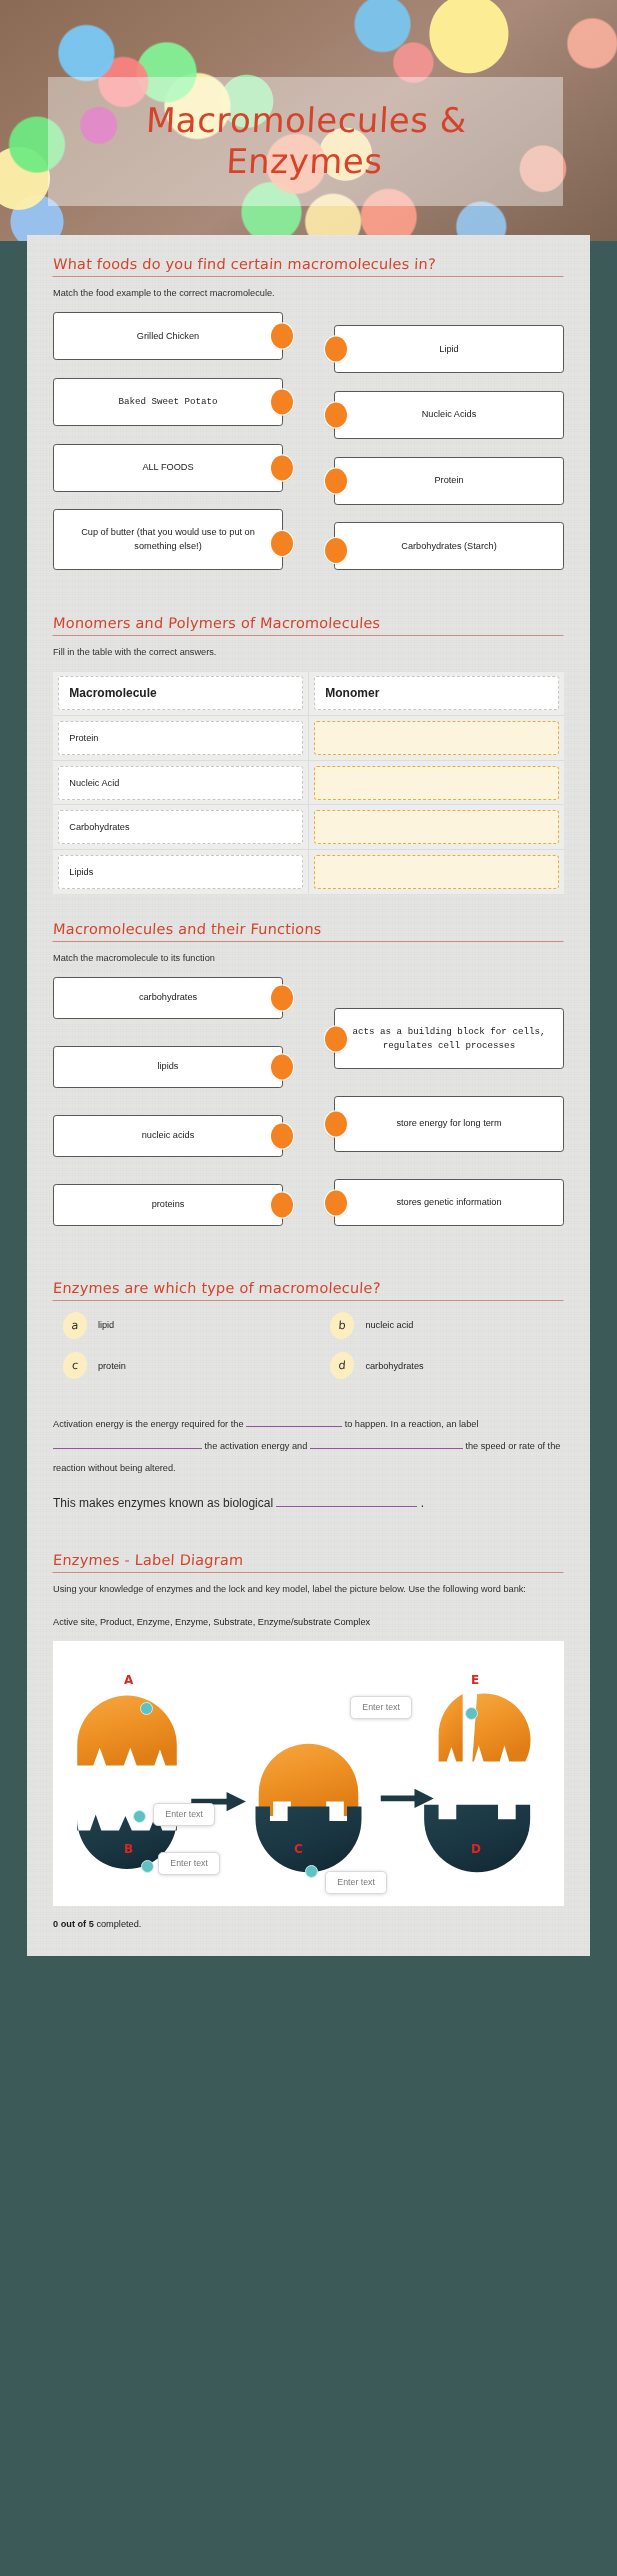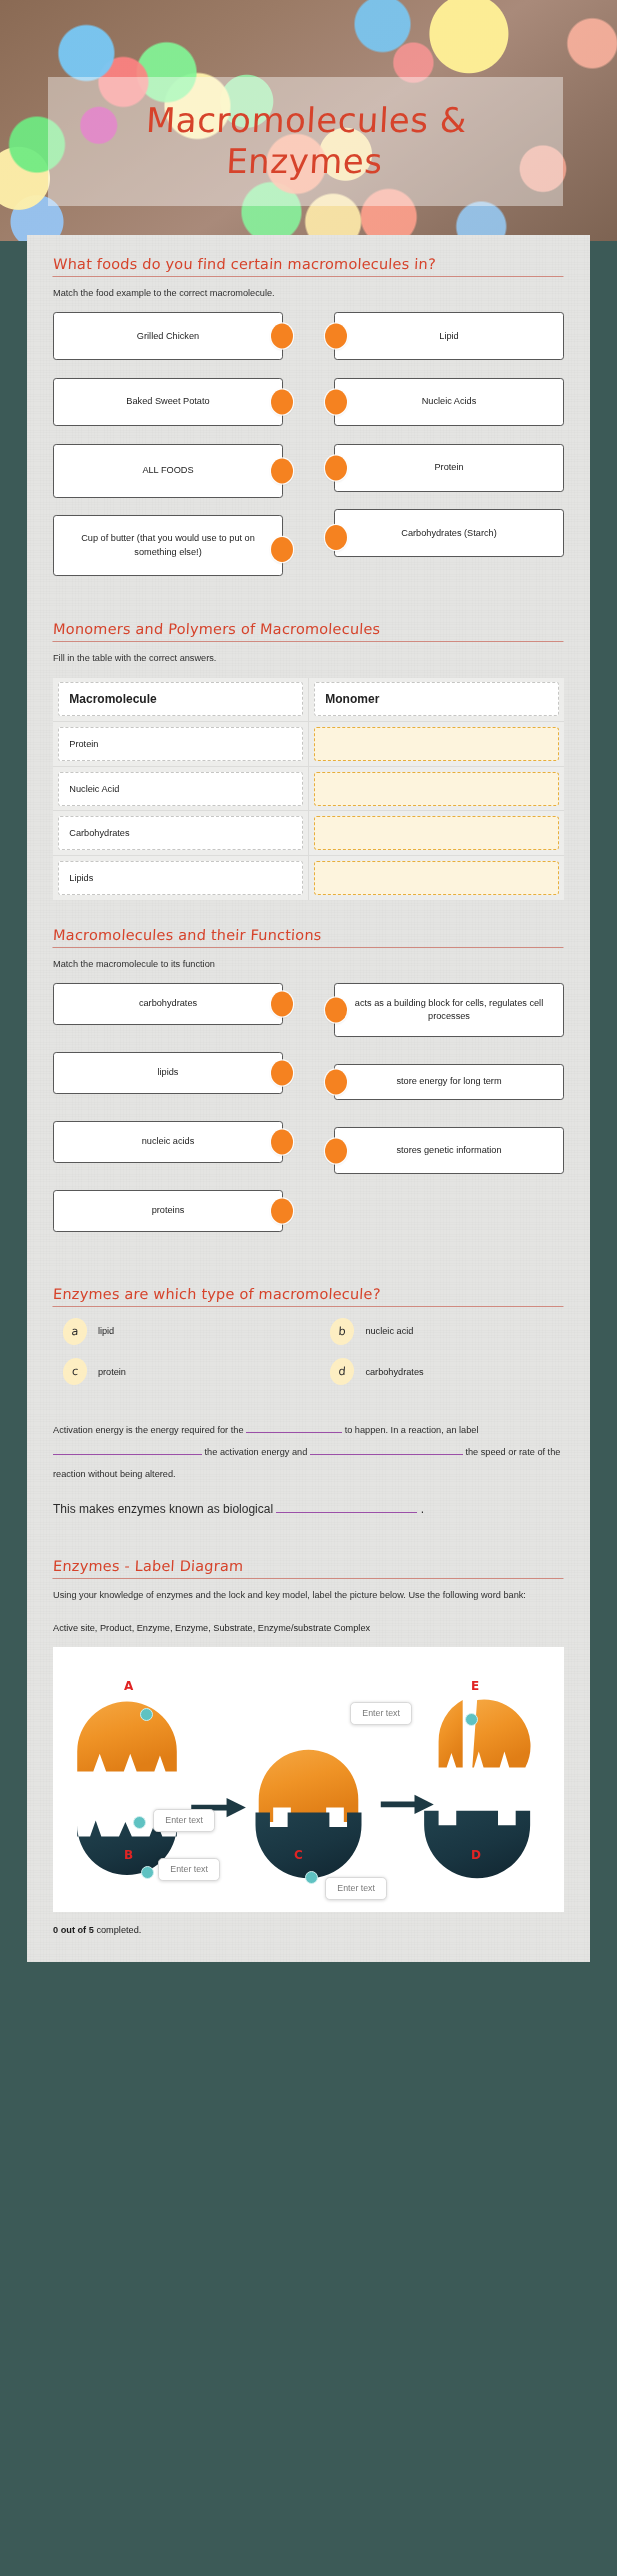--- a/index.html
+++ b/index.html
@@ -89,21 +89,21 @@
     margin-bottom: 10.5px;
   }
   .instr {
     font-size: 9.2px;
     color: #2f2f2f;
     line-height: 1.5;
     margin-bottom: 11.3px;
   }
 
   
-  .match-grid { display: flex; gap: 51px; }
+  .match-grid { display: flex; gap: 51px; align-items: flex-end; }
   .match-col { flex: 1; display: flex; flex-direction: column; }
   .mbox {
     position: relative;
     background: #fff;
     border: 0.8px solid #585858;
     border-radius: 3.2px;
     min-height: 35px;
     display: flex;
     align-items: center;
     justify-content: center;
@@ -122,30 +122,30 @@
     background: #f58220;
     box-shadow: 0 0 0 1.2px rgba(255,255,255,.9), 0 0.8px 2.4px rgba(0,0,0,.18);
   }
   .dot.right { right: -10.5px; top: 50%; transform: translateY(-50%); }
   .dot.left  { left: -10.5px;  top: 50%; transform: translateY(-50%); }
   .dot.rb    { right: -10.5px; bottom: 13px; }
   .dot.lt    { left: -10.5px;  top: 14.5px; }
 
   
   .h-grilled  { height: 48px; }
-  .h-sweet    { height: 48px; }
-  .h-all      { height: 54px; }
+  .h-sweet    { height: 48px; font-family: Liberation Mono, monospace; }
+  .h-all      { height: 48px; }
   .h-butter   { height: 61px; align-items: center; }
   .h-simple   { height: 48px; }
 
   .fn-left .mbox  { height: 42px; margin-bottom: 27px; }
   .fn-right .mbox { margin-bottom: 27px; }
-  .fn-right .b1 { height: 54px; }
+  .fn-right .b1 { height: 61px; font-family: Liberation Mono, monospace; }
   .fn-right .b2 { height: 47px; }
-  .fn-right .b3 { height: 36px; }
+  .fn-right .b3 { height: 56px; }
   .fn-right .b4 { height: 47px; }
 
   
   .tbl {
     width: 100%;
     border-collapse: collapse;
     background: #ededeb;
   }
   .tbl td {
     width: 50%;

